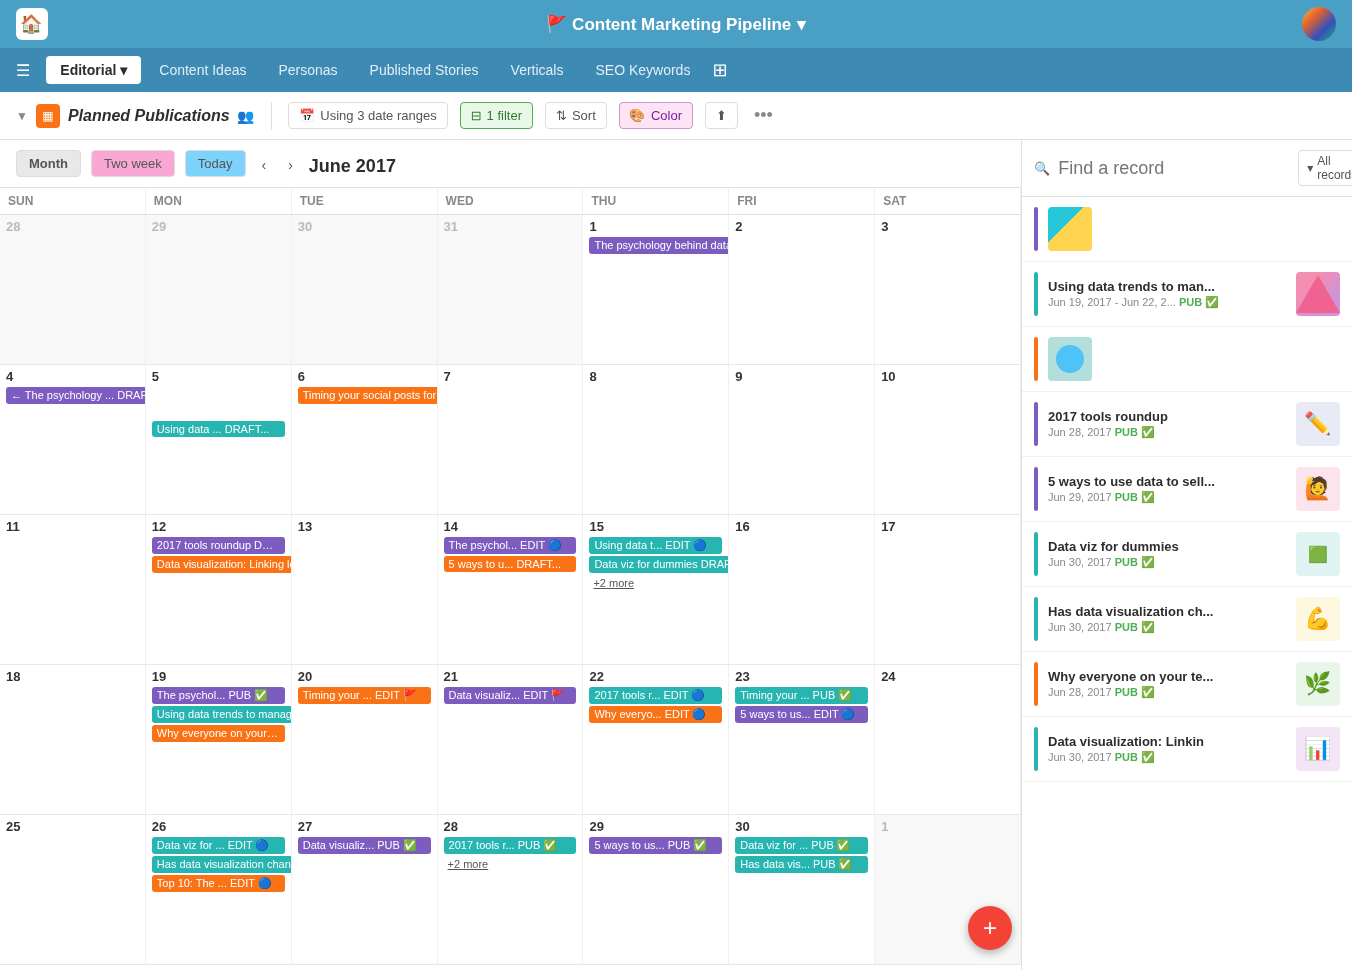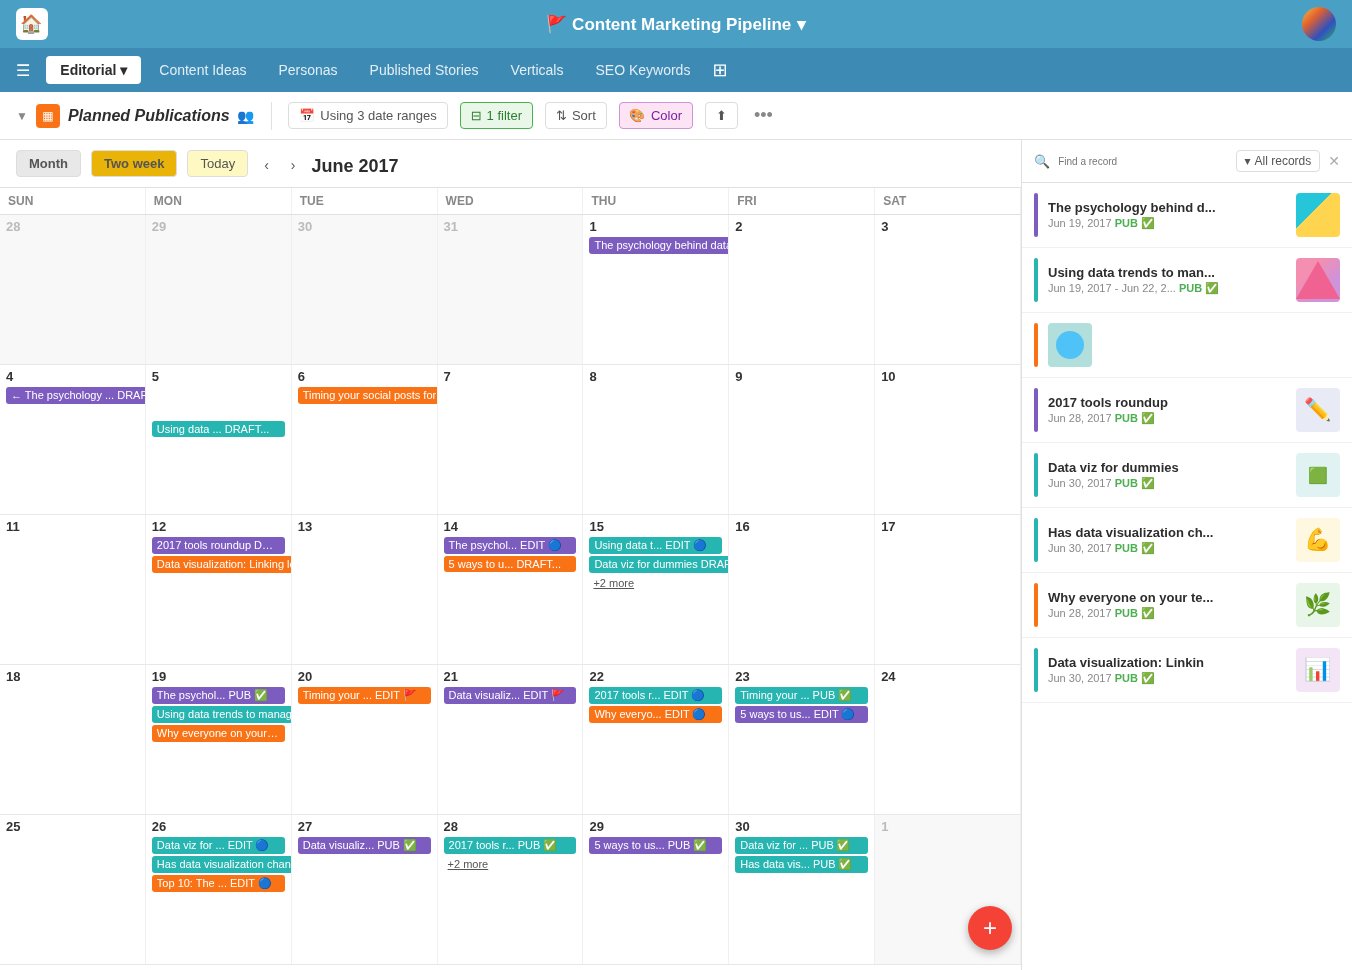--- a/index.html
+++ b/index.html
@@ -135,32 +135,31 @@
       gap: 10px;
       border-bottom: 1px solid #e0e0e0;
     }
     .view-btn {
       padding: 5px 12px;
       border: 1px solid #ddd;
       border-radius: 4px;
       cursor: pointer;
       font-size: 13px;
       color: #555;
-      background: #eab308;
-      font-weight: bold;
+      background: #f9a8d4;
     }
     .view-btn.active { background: #e8e8e8; font-weight: 600; }
     .today-btn {
       padding: 5px 12px;
       border: 1px solid #ddd;
       border-radius: 4px;
       cursor: pointer;
       font-size: 13px;
       color: #555;
-      background: #fef9c3;
+      background: #7dd3fc;
     }
     .nav-arrow { cursor: pointer; color: #555; padding: 4px 6px; font-size: 14px; }
     .cal-month-title { font-size: 18px; font-weight: 600; color: #2d2d2d; }
 
     
     .cal-grid { flex: 1; overflow: hidden; }
     .cal-headers {
       display: grid;
       grid-template-columns: repeat(7, 1fr);
       border-bottom: 1px solid #e0e0e0;
@@ -228,21 +227,21 @@
       display: flex;
       align-items: center;
       padding: 10px 12px;
       gap: 8px;
       border-bottom: 1px solid #e0e0e0;
     }
     .sidebar-search-input {
       flex: 1;
       border: none;
       outline: none;
-      font-size: 10px;
+      font-size: 18px;
       color: #555;
     }
     .sidebar-filter {
       display: flex; align-items: center; gap: 4px;
       font-size: 12px; color: #555;
       cursor: pointer;
       padding: 3px 8px;
       border: 1px solid #ddd;
       border-radius: 4px;
     }
@@ -564,26 +563,20 @@
         <span>▾</span>
         <span>All records</span>
       </div>
       <span class="sidebar-close">✕</span>
     </div>
 
     <div class="sidebar-items">
 
       <div class="sidebar-item">
         <div class="sidebar-item-accent" style="background:#7c5cbf;"></div>
-        <div class="sidebar-item-info">
-          <div class="sidebar-item-title">The psychology behind d...</div>
-          <div class="sidebar-item-meta">
-            <span>Jun 19, 2017</span> <span class="pub-badge">PUB ✅</span>
-          </div>
-        </div>
         <div class="sidebar-item-thumb thumb-1"></div>
       </div>
 
       <div class="sidebar-item">
         <div class="sidebar-item-accent" style="background:#26b5b0;"></div>
         <div class="sidebar-item-info">
           <div class="sidebar-item-title">Using data trends to man...</div>
           <div class="sidebar-item-meta">
             <span>Jun 19, 2017 - Jun 22, 2...</span> <span class="pub-badge">PUB ✅</span>
           </div>
@@ -604,20 +597,30 @@
         <div class="sidebar-item-accent" style="background:#7c5cbf;"></div>
         <div class="sidebar-item-info">
           <div class="sidebar-item-title">2017 tools roundup</div>
           <div class="sidebar-item-meta">
             <span>Jun 28, 2017</span> <span class="pub-badge">PUB ✅</span>
           </div>
         </div>
         <div class="sidebar-item-thumb thumb-4" style="background:#e8eaf6; display:flex;align-items:center;justify-content:center;font-size:22px;">✏️</div>
       </div>
 
+      <div class="sidebar-item">
+        <div class="sidebar-item-accent" style="background:#7c5cbf;"></div>
+        <div class="sidebar-item-info">
+          <div class="sidebar-item-title">5 ways to use data to sell...</div>
+          <div class="sidebar-item-meta">
+            <span>Jun 29, 2017</span> <span class="pub-badge">PUB ✅</span>
+          </div>
+        </div>
+        <div class="sidebar-item-thumb" style="background:#fce4ec;display:flex;align-items:center;justify-content:center;font-size:22px;border-radius:4px;">🙋</div>
+      </div>
 
       <div class="sidebar-item">
         <div class="sidebar-item-accent" style="background:#26b5b0;"></div>
         <div class="sidebar-item-info">
           <div class="sidebar-item-title">Data viz for dummies</div>
           <div class="sidebar-item-meta">
             <span>Jun 30, 2017</span> <span class="pub-badge">PUB ✅</span>
           </div>
         </div>
         <div class="sidebar-item-thumb" style="background:#e0f2f1;display:flex;align-items:center;justify-content:center;font-size:16px;border-radius:4px;">🟩</div>

